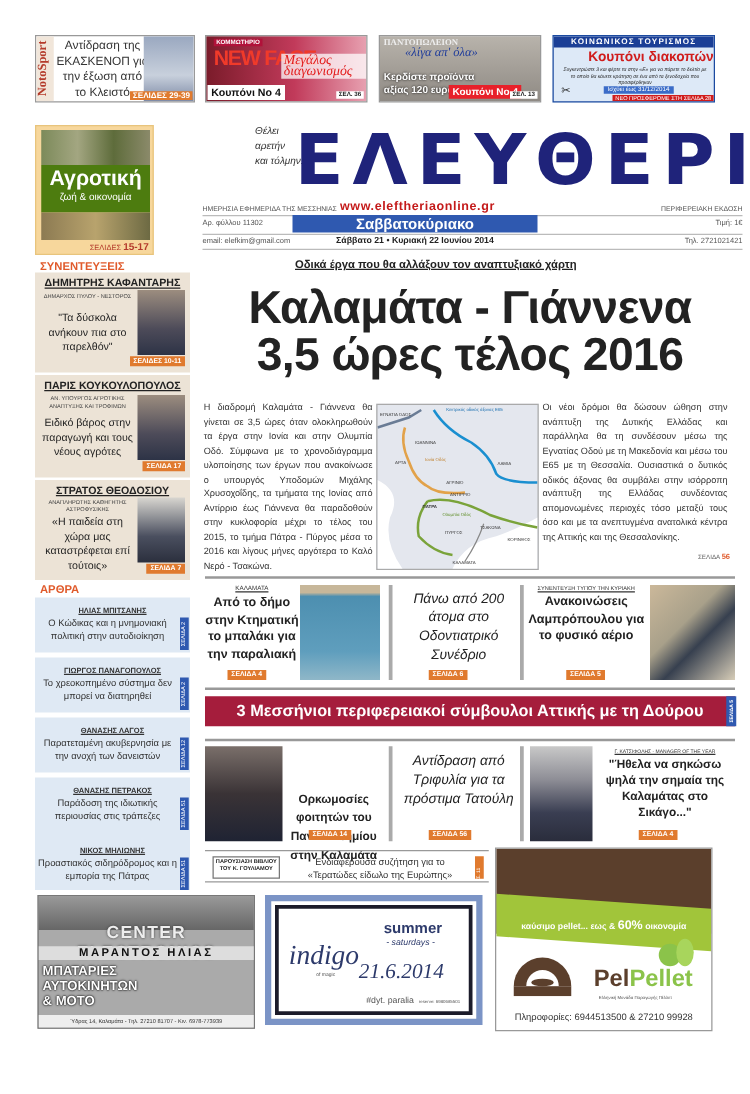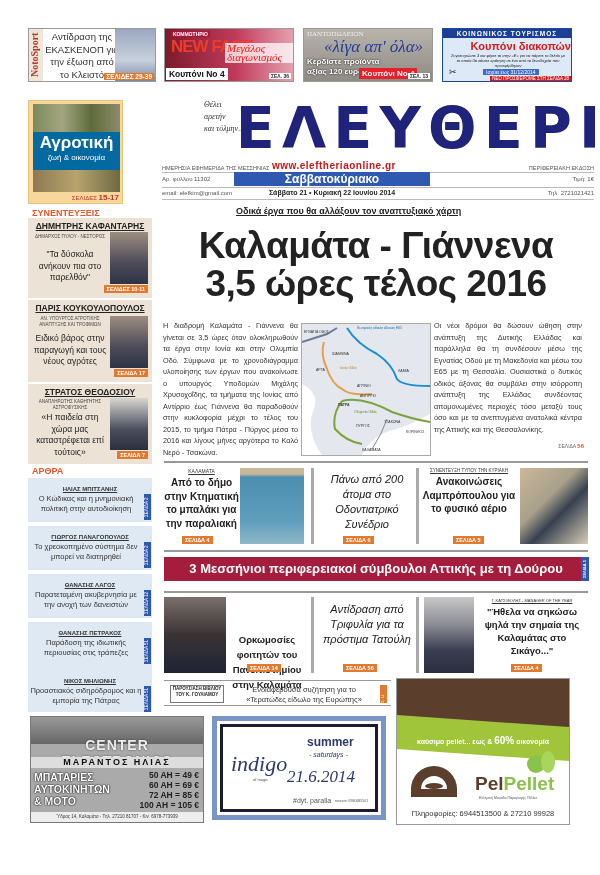--- a/index.html
+++ b/index.html
@@ -13,41 +13,41 @@
 .p1 .txt{position:absolute;left:16px;top:2px;width:74px;font-size:9.5px;line-height:12.5px;text-align:center;color:#333}
 .p1 .ph{position:absolute;right:0;top:0;width:40px;height:100%;background:linear-gradient(#9aa8c0,#c8d0dc 60%,#7d8aa6)}
 .p1 .pg{position:absolute;right:1px;bottom:1px;background:#e07a2e;color:#fff;font-size:6.5px;font-weight:bold;padding:0 2px}
 .p2{left:164px;width:130px;background:linear-gradient(90deg,#7a1b2a,#c13a5a 55%,#e7a0b0)}
 .p2 .k{position:absolute;left:6px;top:2px;font-size:5px;color:#fff;font-weight:bold;background:#b1123a;padding:0 2px}
 .p2 .nf{position:absolute;left:6px;top:8px;font-family:"Liberation Sans Narrow","Liberation Sans",sans-serif;font-weight:bold;font-size:17px;color:#f03a2a;letter-spacing:-1px}
 .p2 .md{position:absolute;left:60px;top:14px;font-family:"Liberation Serif",serif;font-style:italic;font-size:11px;line-height:9px;color:#e31c1c;background:rgba(255,255,255,.75);padding:1px 2px}
 .p2 .cp{position:absolute;left:1px;bottom:1px;background:#fff;color:#111;font-size:8.5px;font-weight:bold;padding:1px 3px}
 .p2 .pg{position:absolute;right:2px;bottom:2px;background:#fff;font-size:5px;font-weight:bold;padding:0 2px}
 .p3{left:303px;width:130px;background:linear-gradient(#b8b3ab,#8f8a84)}
-.p3 .t{position:absolute;left:3px;top:1px;font-size:7px;color:#eee;font-weight:normal;font-family:"Liberation Serif",serif}
-.p3 .q{position:absolute;left:20px;top:8px;font-family:"Liberation Serif",serif;font-style:italic;font-size:17px;color:#1e3b9a}
+.p3 .t{position:absolute;left:3px;top:1px;font-size:7px;color:#eee;font-weight:bold;font-family:"Liberation Serif",serif}
+.p3 .q{position:absolute;left:20px;top:8px;font-family:"Liberation Serif",serif;font-style:italic;font-size:10px;color:#1e3b9a}
 .p3 .s{position:absolute;left:3px;top:28px;font-size:8px;line-height:10px;color:#fff;font-weight:bold;text-shadow:0 0 2px #000}
 .p3 .cp{position:absolute;left:55px;bottom:2px;background:#e8202a;color:#fff;font-size:8px;font-weight:bold;padding:1px 3px}
 .p3 .pg{position:absolute;right:2px;bottom:2px;background:#fff;font-size:5px;font-weight:bold;padding:0 2px}
 .p4{left:442px;width:130px;background:#dde9f7;border-color:#1b4aa0}
 .p4 .h{position:absolute;left:0;top:0;width:100%;background:#1b3f96;color:#fff;font-size:6.5px;font-weight:bold;text-align:center;letter-spacing:1px;padding:1px 0}
 .p4 .t{position:absolute;left:0;top:11px;width:100%;text-align:right;color:#d01c1c;font-size:11px;font-weight:bold}
 .p4 .s{position:absolute;left:6px;top:24px;width:118px;text-align:center;font-size:4px;line-height:5px;color:#222;font-style:italic}
 .p4 .d{position:absolute;left:40px;top:40px;background:#3b6cc8;color:#fff;font-size:5px;padding:0 3px}
 .p4 .pg{position:absolute;right:0;bottom:0;background:#d01c1c;color:#fff;font-size:4.5px;padding:0 2px}
 
 .agro{position:absolute;left:28px;top:100px;width:95px;height:104px;background:#f7d79c;border:1px solid #e8c47c}
 .agro .img1{position:absolute;left:4px;top:3px;width:87px;height:28px;background:linear-gradient(90deg,#7c8a5a,#a3a681,#5e6c3b,#8b8a6a)}
-.agro .box{position:absolute;left:4px;top:31px;width:87px;height:38px;background:#0369a1;text-align:center;color:#fff}
+.agro .box{position:absolute;left:4px;top:31px;width:87px;height:38px;background:#4d7c0f;text-align:center;color:#fff}
 .agro .box .a{font-size:17px;font-weight:bold;line-height:21px}
 .agro .box .b{font-size:8px}
 .agro .img2{position:absolute;left:4px;top:69px;width:87px;height:22px;background:linear-gradient(90deg,#8c7a52,#b8a36d,#6d6a43)}
 .agro .pg{position:absolute;right:3px;bottom:1px;font-size:6px;color:#b43b2b}
 .agro .pg b{font-size:8px}
-.motto{position:absolute;left:204px;top:99px;font-family:Liberation Serif, serif;font-style:italic;font-size:8px;line-height:12px;color:#333}
+.motto{position:absolute;left:204px;top:99px;font-family:Liberation Sans, sans-serif;font-style:italic;font-size:8px;line-height:12px;color:#333}
 .logo{position:absolute;left:240px;top:98px;font-family:"DejaVu Sans",sans-serif;font-weight:bold;font-size:56px;line-height:62px;letter-spacing:7px;color:#1f237a;transform:scaleX(1.02)}
 .mrow{position:absolute;left:162px;width:432px;font-size:5.5px;color:#555}
 .mrow .l{position:absolute;left:0}
 .mrow .r{position:absolute;right:0}
 .url{position:absolute;left:272px;top:160px;color:#c41a1a;font-weight:bold;font-size:10px;letter-spacing:.5px}
 .sab{position:absolute;left:234px;top:172px;width:196px;height:14px;background:#2f59b0;color:#fff;text-align:center;font-weight:bold;font-size:12px;line-height:14px}
 .date{position:absolute;left:234px;top:189px;width:196px;text-align:center;font-size:7px;font-weight:bold;color:#222}
 .hr{position:absolute;height:1px;background:#bbb}
 
 .sect{position:absolute;left:32px;font-weight:bold;color:#e05a2b;font-size:9px}
@@ -315,26 +315,20 @@
 
 <div class="ce">
   <div class="top"></div>
   <div class="nm">CENTER ELECTRONICS</div>
   <div class="ow">ΜΑΡΑΝΤΟΣ ΗΛΙΑΣ</div>
   <div class="bat">
     <div>ΜΠΑΤΑΡΙΕΣ</div>
     <div>ΑΥΤΟΚΙΝΗΤΩΝ</div>
     <div>&amp; ΜΟΤΟ</div>
   </div>
-  <div class="pr">
-    <div>50 AH = 49 €</div>
-    <div>60 AH = 69 €</div>
-    <div>72 AH = 85 €</div>
-    <div>100 AH = 105 €</div>
-  </div>
   <div class="ad">Ύδρας 14, Καλαμάτα - Τηλ. 27210 81707 - Κιν. 6978-773939</div>
 </div>
 
 <div class="ind">
   <div class="in">
     <div class="logo2">indigo</div>
     <div class="om">of magic</div>
     <div class="su">summer</div>
     <div class="sa">- saturdays -</div>
     <div class="dt">21.6.2014</div>

